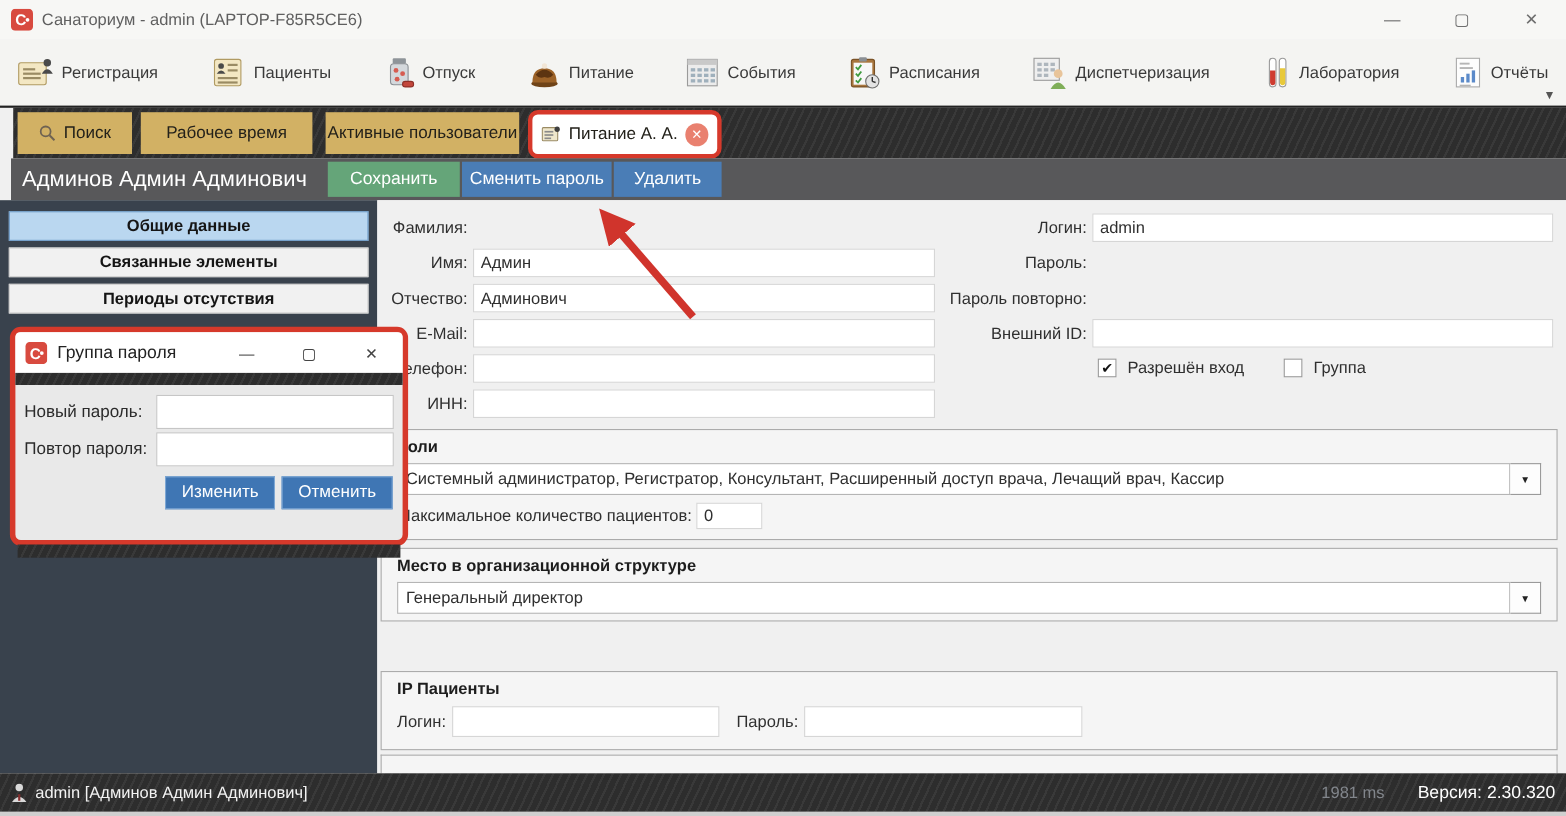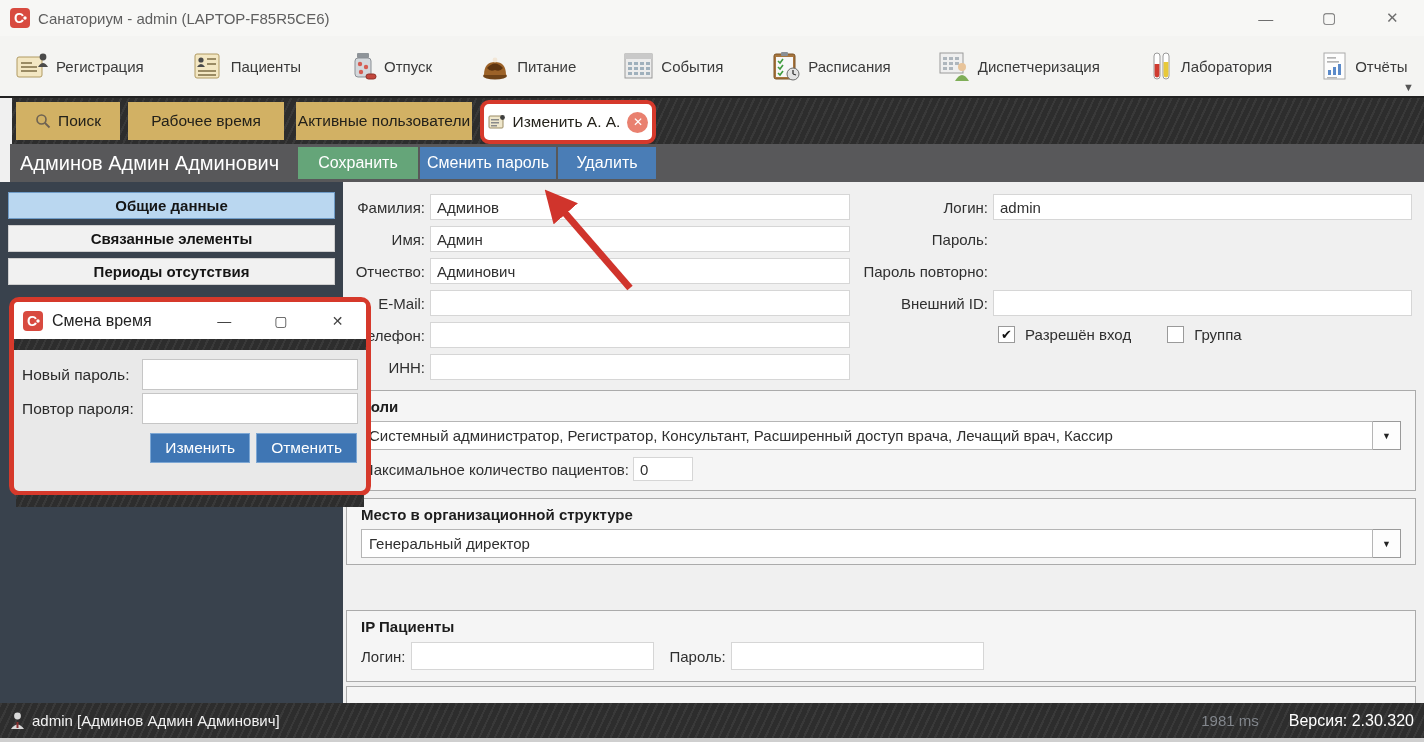--- a/index.html
+++ b/index.html
@@ -268,21 +268,21 @@
     <span>Активные пользователи</span>
   </div>
   <div class="tab-active">
     <svg width="18" height="16" viewBox="0 0 18 16">
       <rect x="1" y="2" width="14" height="12" rx="1" fill="#efe7cc" stroke="#9a8b64"></rect>
       <rect x="3" y="5" width="8" height="1.5" fill="#8a8a8a"></rect>
         <rect x="3" y="8" width="8" height="1.5" fill="#8a8a8a"></rect>
       <rect x="3" y="11" width="6" height="1.5" fill="#8a8a8a"></rect>
       <circle cx="14.5" cy="3.5" r="2.4" fill="#3f3f3f"></circle>
     </svg>
-    <span>Изменить А. А.</span>
+    <span>Питание А. А.</span>
     <span class="tab-close">✕</span>
   </div>
 </div>
 
 <div class="headerbar">
   <div class="page-title">Админов Админ Админович</div>
   <button class="hbtn hbtn-green">Сохранить</button>
   <button class="hbtn hbtn-blue" style="width:136px">Сменить пароль</button>
   <button class="hbtn hbtn-blue" style="width:98px">Удалить</button>
 </div>
@@ -291,21 +291,20 @@
   <div class="side-item selected">Общие данные</div>
   <div class="side-item">Связанные элементы</div>
   <div class="side-item">Периоды отсутствия</div>
 </div>
 
 <div class="main">
 
   <div class="form-left">
     <div class="frow">
         <span class="flabel">Фамилия:</span>
-        <input class="tinput" value="Админов" style="">
       </div>
     <div class="frow">
         <span class="flabel">Имя:</span>
         <input class="tinput" value="Админ" style="">
       </div>
     <div class="frow">
         <span class="flabel">Отчество:</span>
         <input class="tinput" value="Админович" style="">
       </div>
     <div class="frow">
@@ -393,21 +392,21 @@
 </div>
 <div class="bottomstrip"></div>
 
 <div class="dialog">
   <div class="dlg-titlebar">
     <svg width="20" height="20" viewBox="0 0 20 20">
       <rect width="20" height="20" rx="4" fill="#d84a3f"></rect>
       <text x="9" y="15" font-size="14" fill="#fff" font-weight="bold" text-anchor="middle" font-family="Liberation Sans">C</text>
       <circle cx="15" cy="10" r="1.7" fill="#fff"></circle>
     </svg>
-    <span class="dlg-title">Смена время</span>
+    <span class="dlg-title">Группа пароля</span>
     <div class="dlg-controls">
       <span class="win-btn">—</span>
       <span class="win-btn">▢</span>
       <span class="win-btn">✕</span>
     </div>
   </div>
   <div class="dlg-stripe"></div>
   <div class="dlg-body">
     <div class="dlg-row">
       <span class="dlg-label">Новый пароль:</span>

